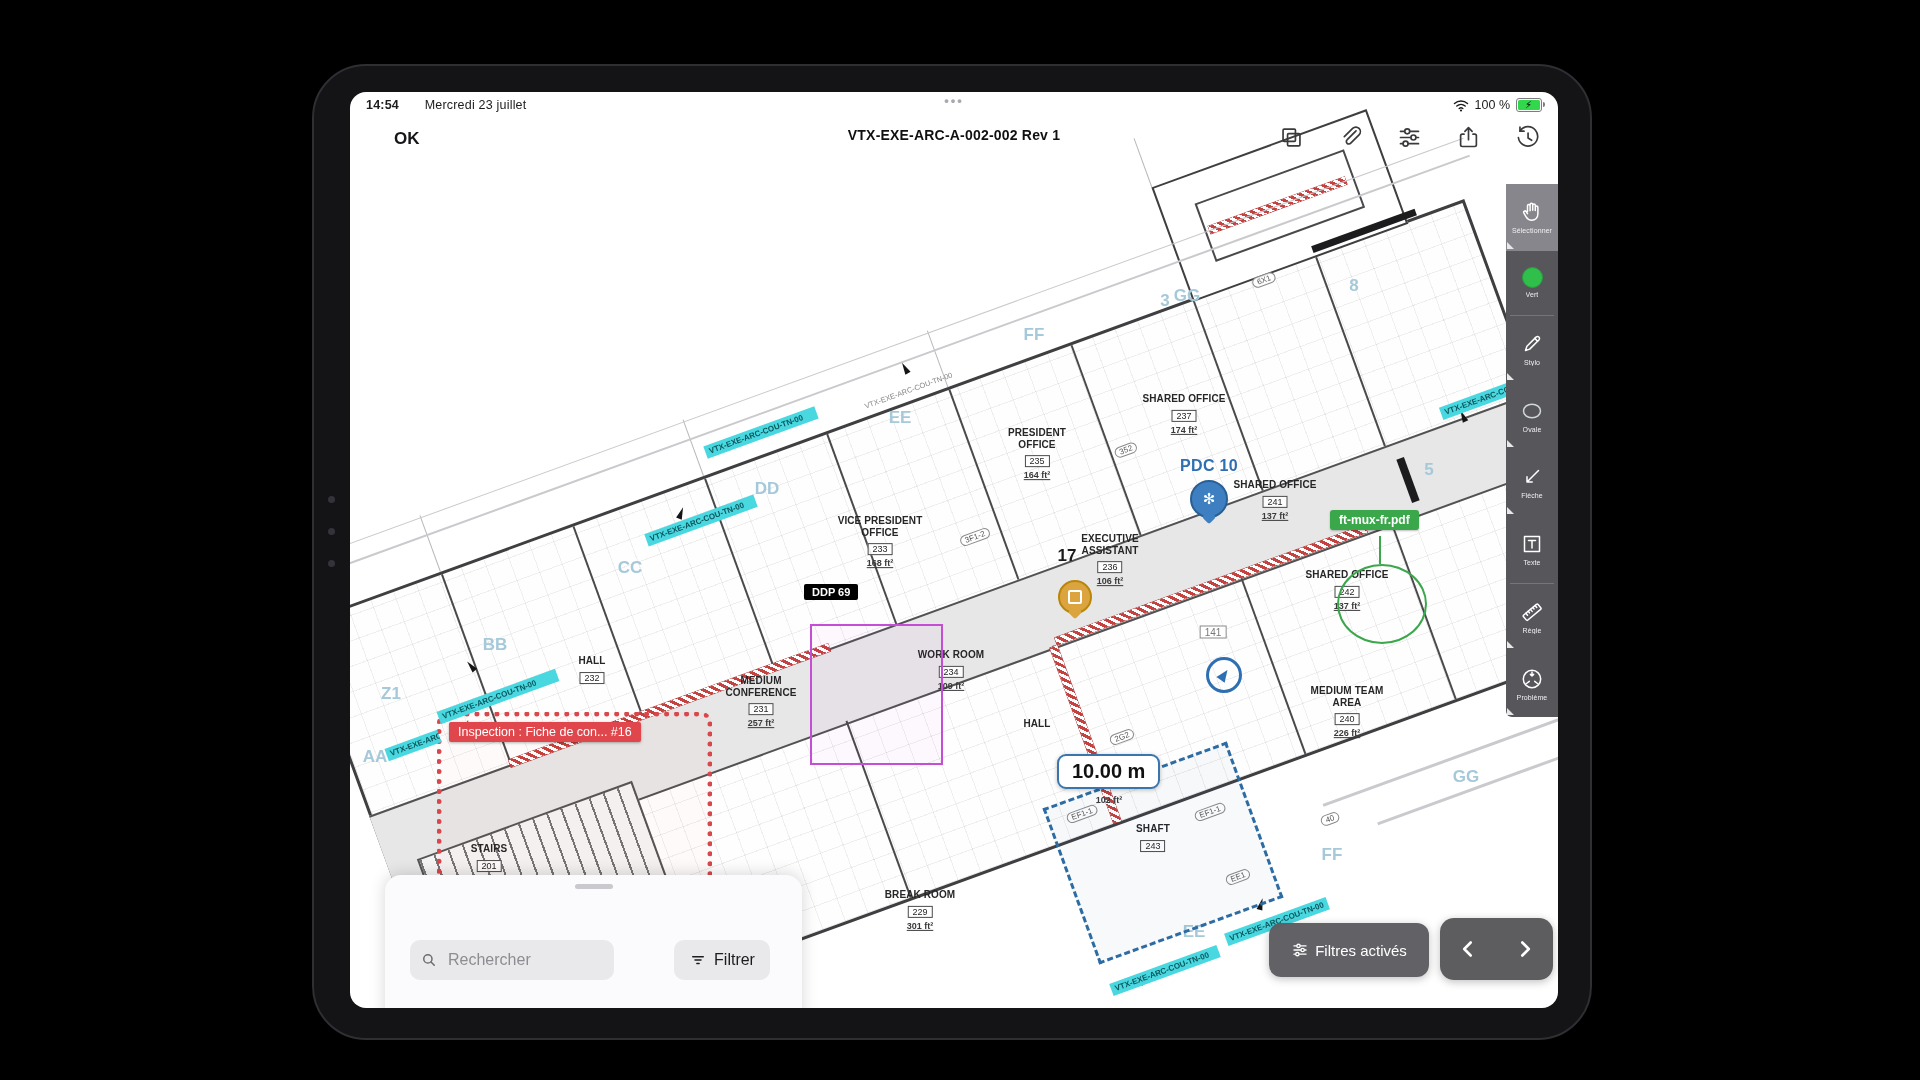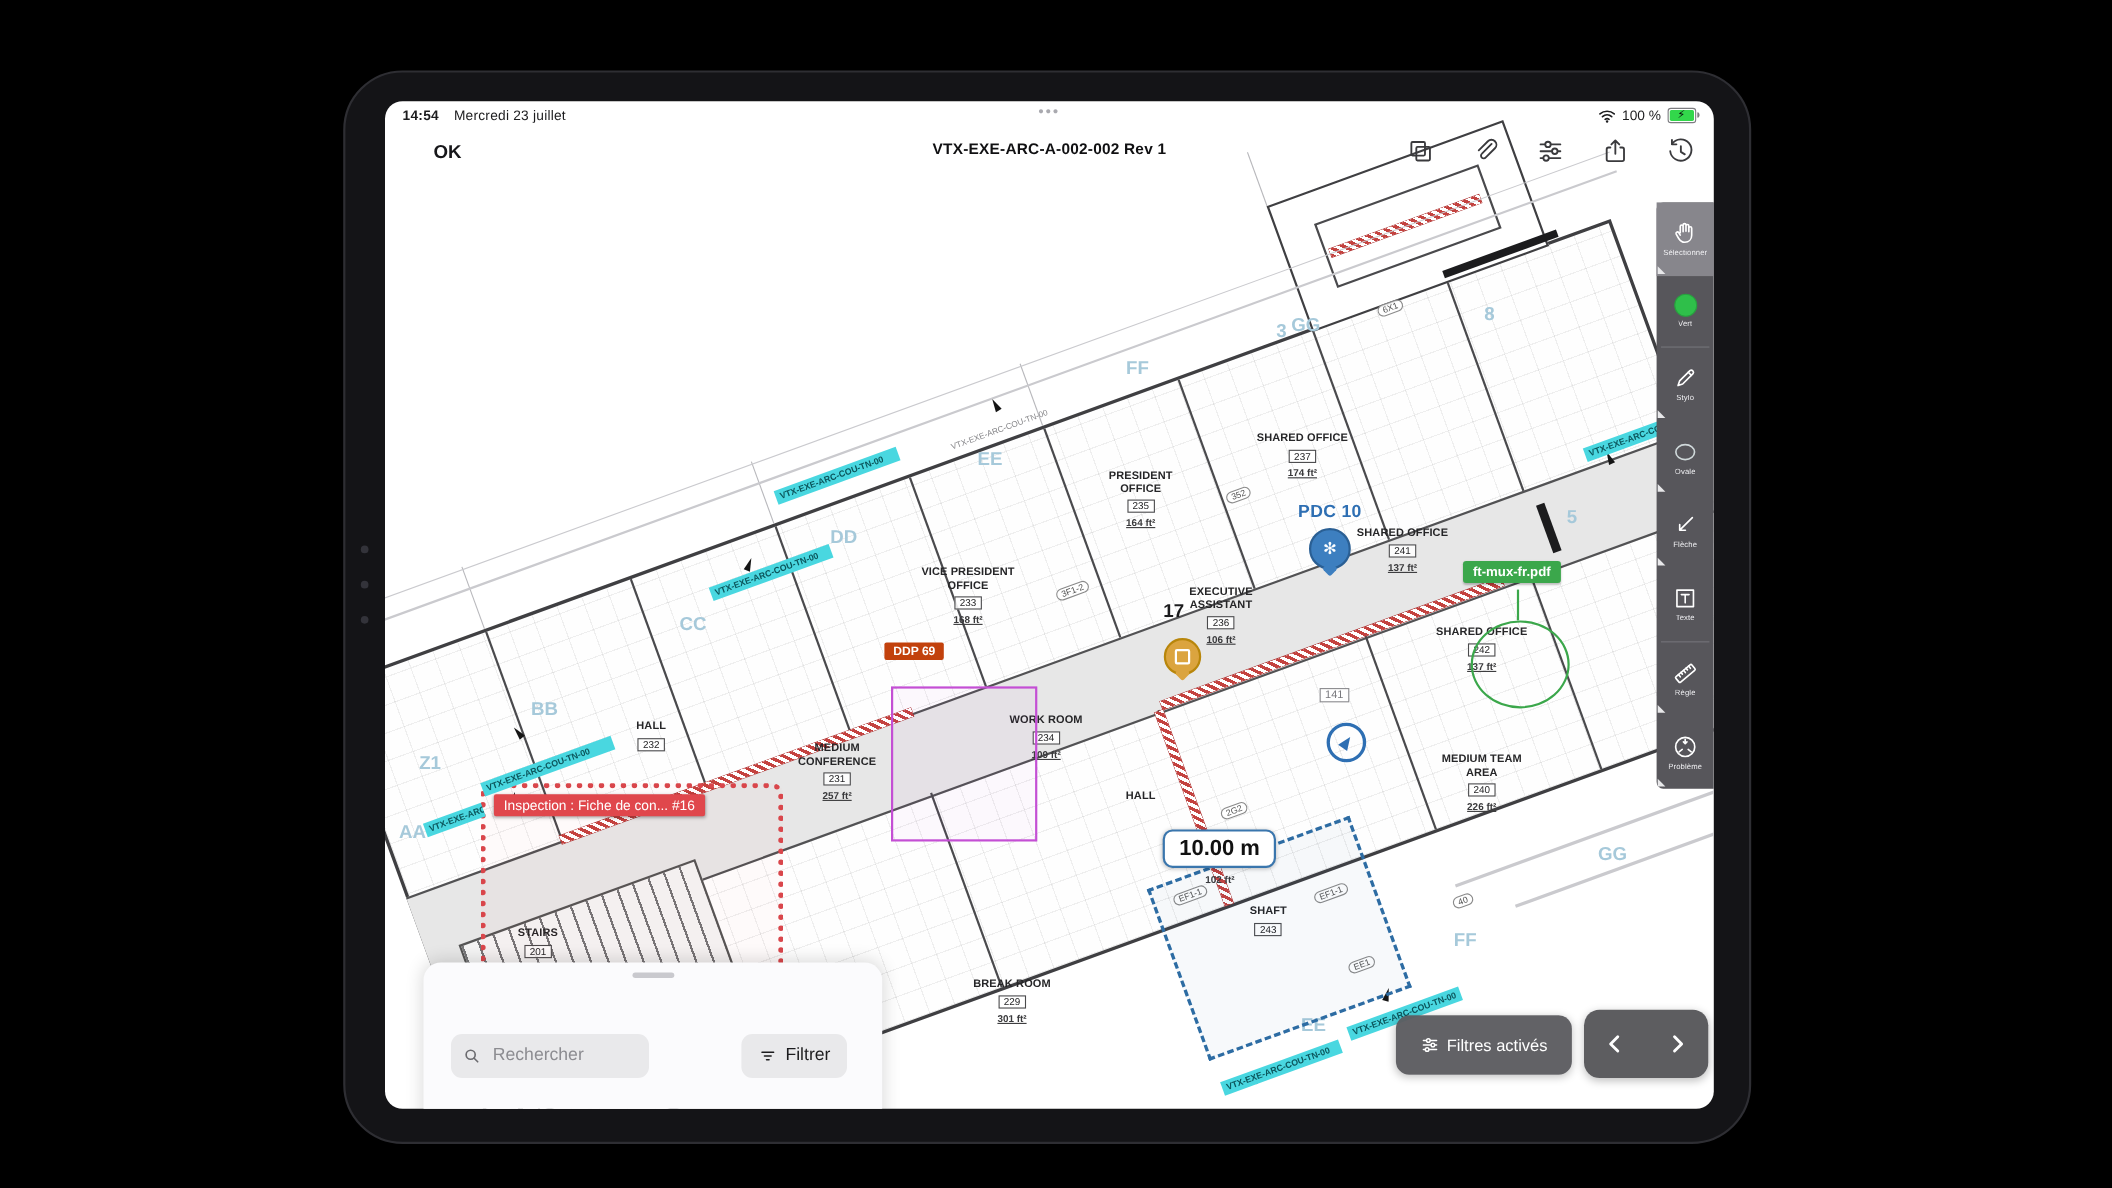--- a/index.html
+++ b/index.html
@@ -7,21 +7,21 @@
          font-family:"Liberation Sans","DejaVu Sans",sans-serif;}
   
   .tablet{position:absolute;left:312px;top:64px;width:1276px;height:972px;background:#141417;
           border:2px solid #2e2e33;border-radius:54px;box-shadow:0 0 0 1px #000,0 14px 40px rgba(0,0,0,.6);}
   .cam{position:absolute;left:14px;width:7px;height:7px;border-radius:50%;background:#33333a;}
   .screen{position:absolute;left:36px;top:26px;width:1208px;height:916px;background:#fff;
           border-radius:16px;overflow:hidden;}
   
   .statusbar{position:absolute;left:0;top:0;width:100%;height:26px;z-index:90;color:#1c1c1e;font-size:12.5px;font-weight:600;}
   .st-left{position:absolute;left:16px;top:6px;letter-spacing:.2px;}
-  .st-left .date{margin-left:10px;font-weight:500;}
+  .st-left .date{margin-left:22px;font-weight:500;}
   .st-center{position:absolute;left:50%;top:1px;transform:translateX(-50%);color:#a9a9af;font-size:13px;letter-spacing:2px;}
   .st-right{position:absolute;right:16px;top:5px;display:flex;align-items:center;gap:6px;font-weight:500;}
   .batt{position:relative;width:24px;height:12px;border:1px solid #7c7c80;border-radius:3px;}
   .batt .fill{position:absolute;inset:1px;background:#32d74b;border-radius:1.5px;}
   .batt .nub{position:absolute;right:-4px;top:3px;width:2.5px;height:5px;background:#7c7c80;border-radius:0 2px 2px 0;}
   .batt .bolt{position:absolute;left:8px;top:0px;color:#0b0b0c;font-size:10px;font-weight:700;}
   
   .navbar{position:absolute;left:0;top:24px;width:100%;height:52px;z-index:90;}
   .ok-btn{position:absolute;left:38px;top:12px;background:none;border:none;font:600 17px "Liberation Sans","DejaVu Sans",sans-serif;color:#17171a;cursor:pointer;}
   .doc-title{position:absolute;left:50%;top:11px;transform:translateX(-50%);font-size:14px;font-weight:700;color:#101012;letter-spacing:.2px;white-space:nowrap;}
@@ -63,21 +63,21 @@
   .bubble{position:absolute;transform:translate(-50%,-50%) rotate(-20deg);font-size:8px;color:#555;border:1px solid #8a8a8a;
           border-radius:10px;padding:0 4px;background:rgba(255,255,255,.85);z-index:13;white-space:nowrap;}
   .hl{position:absolute;background:#49d7e0;color:#0c565c;font-size:8px;font-weight:700;padding:2px 4px;
       transform:rotate(-20deg);white-space:nowrap;overflow:hidden;z-index:40;cursor:pointer;}
   .flag{position:absolute;width:0;height:0;border-style:solid;border-width:0 3.5px 12px 3.5px;border-color:transparent transparent #151515 transparent;z-index:14;}
   .dref{position:absolute;transform:rotate(-20deg);font-size:7.5px;color:#87878a;z-index:13;white-space:nowrap;}
   
   .cloud{position:absolute;border:5px dotted #d9464b;border-radius:10px;background:rgba(230,70,70,.02);z-index:35;cursor:pointer;}
   .cloud-label{position:absolute;left:7px;top:5px;background:#e0474c;color:#fff;font-size:12.5px;font-weight:500;
                padding:3px 9px;border-radius:2px;white-space:nowrap;box-shadow:0 1px 3px rgba(0,0,0,.3);}
-  .ddp-label{position:absolute;background:#c2410c;color:#fff;font-size:11px;font-weight:600;padding:2px 8px;border-radius:2px;z-index:36;cursor:pointer;text-align:center;}
+  .ddp-label{position:absolute;background:#000000;color:#fff;font-size:11px;font-weight:600;padding:2px 8px;border-radius:2px;z-index:36;cursor:pointer;text-align:center;}
   .ddp-rect{position:absolute;border:2px solid #c44fd4;background:rgba(196,79,212,.03);z-index:36;cursor:pointer;}
   .file-label{position:absolute;background:#3ba74b;color:#fff;font-size:12px;font-weight:600;padding:3px 9px;border-radius:3px;z-index:37;
               box-shadow:0 1px 2px rgba(0,0,0,.25);cursor:pointer;}
   .gconn{position:absolute;width:2px;background:#3ba74b;z-index:36;}
   .gcircle{position:absolute;border:2.5px solid #3ba74b;border-radius:50%;z-index:34;}
   .pdc-label{position:absolute;transform:translate(-50%,-50%);color:#2e6fb3;font-size:16px;font-weight:700;z-index:37;letter-spacing:.3px;}
   .pin{position:absolute;transform:translate(-50%,-50%);width:34px;height:34px;border-radius:50%;z-index:37;display:flex;align-items:center;justify-content:center;cursor:pointer;}
   .pin:after{content:"";position:absolute;left:50%;bottom:-6px;transform:translateX(-50%) rotate(45deg);width:10px;height:10px;border-radius:2px;}
   .pin-blue{background:#3d7fc0;border:2px solid #2a5f94;}
   .pin-blue:after{background:#3d7fc0;}
@@ -91,21 +91,21 @@
   .target i{width:0;height:0;border-style:solid;border-width:0 5px 12px 5px;border-color:transparent transparent #2e6fb3 transparent;transform:rotate(35deg);}
   .measure{position:absolute;background:#fff;border:2.5px solid #3a76ad;border-radius:9px;font-size:20px;font-weight:700;color:#111;
            padding:4px 13px;z-index:37;box-shadow:0 1px 4px rgba(0,0,0,.25);cursor:pointer;}
   .measure-rect{position:absolute;border:3px dashed #2d6ca3;transform:rotate(-20deg);background:rgba(45,108,163,.04);z-index:33;cursor:pointer;}
   .hall-area{position:absolute;transform:translate(-50%,-50%);font-size:9px;font-weight:600;color:#3a3a3c;z-index:30;}
   .wallseg{position:absolute;background:#1c1c1e;transform:rotate(-20deg);z-index:14;}
   
   .sheet{position:absolute;left:35px;top:783px;width:417px;height:220px;background:#fbfbfd;border-radius:16px 16px 0 0;
          box-shadow:0 -1px 16px rgba(0,0,0,.16);z-index:70;}
   .handle{position:absolute;left:50%;top:9px;transform:translateX(-50%);width:38px;height:5px;border-radius:3px;background:#c9c9ce;cursor:grab;}
-  .search{position:absolute;left:25px;top:65px;width:180px;height:40px;background:#e9e9eb;border-radius:10px;display:flex;align-items:center;padding:0 10px;box-sizing:border-box;}
+  .search{position:absolute;left:25px;top:65px;width:204px;height:40px;background:#e9e9eb;border-radius:10px;display:flex;align-items:center;padding:0 10px;box-sizing:border-box;}
   .search svg{width:18px;height:18px;stroke:#6c6c70;fill:none;stroke-width:2;stroke-linecap:round;flex:0 0 auto;}
   .search input{border:none;background:transparent;outline:none;margin-left:8px;width:100%;
                 font:400 16px "Liberation Sans","DejaVu Sans",sans-serif;color:#333;}
   .search input::placeholder{color:#8c8c91;}
   .filter-btn{position:absolute;left:289px;top:65px;width:96px;height:40px;background:#e9e9eb;border:none;border-radius:10px;
               display:flex;align-items:center;justify-content:center;gap:7px;cursor:pointer;
               font:400 16px "Liberation Sans","DejaVu Sans",sans-serif;color:#1c1c1e;}
   .filter-btn svg{width:18px;height:18px;stroke:#1c1c1e;fill:none;stroke-width:2;stroke-linecap:round;}
   
   .filters-active{position:absolute;left:919px;top:831px;width:160px;height:54px;background:rgba(92,92,96,.96);border:none;border-radius:12px;

